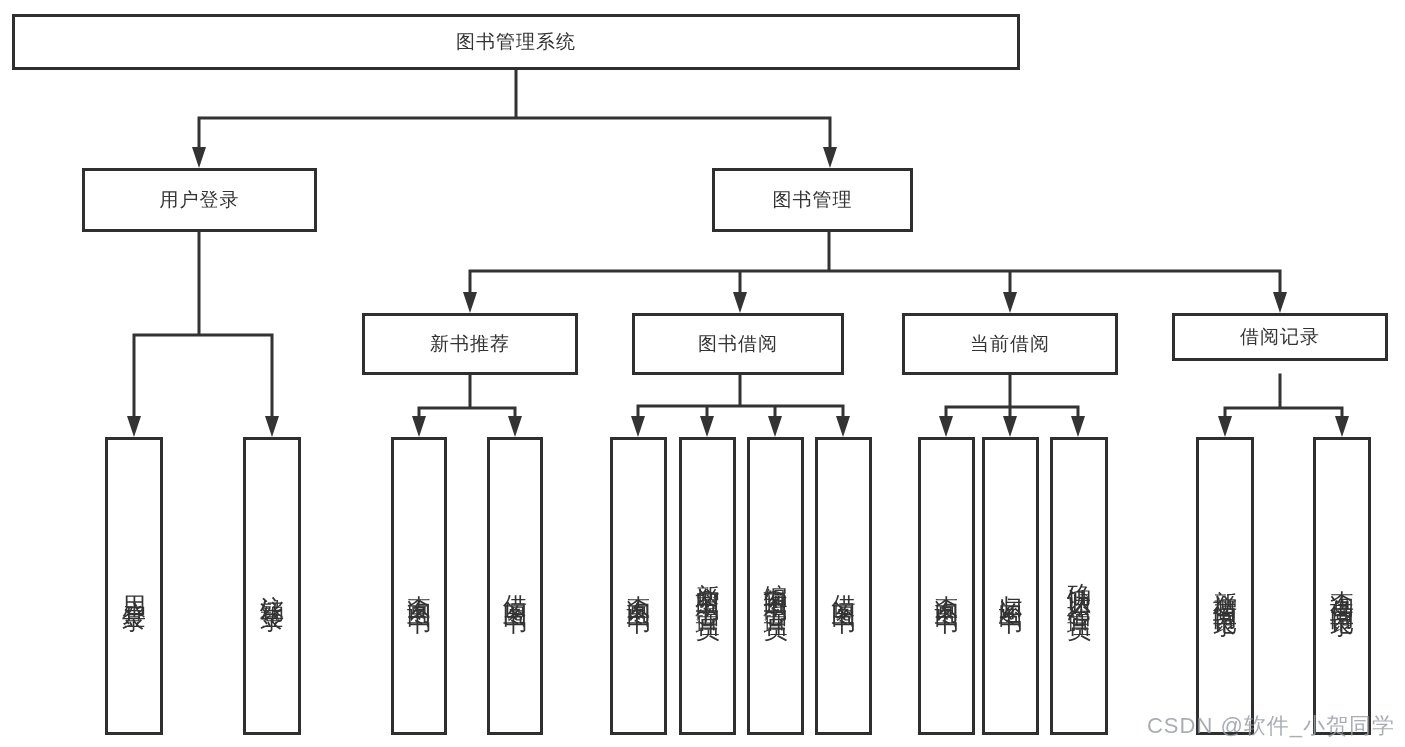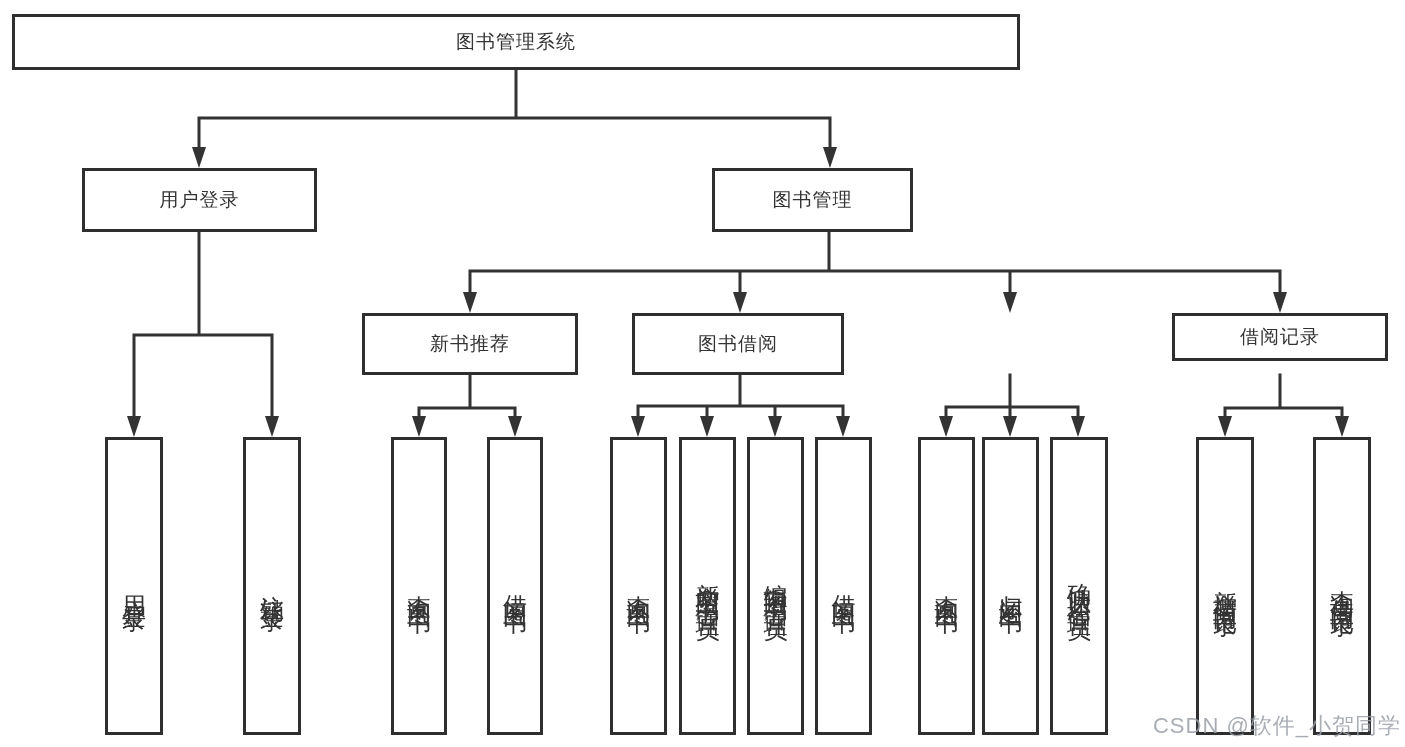--- a/index.html
+++ b/index.html
@@ -15,21 +15,21 @@
     font-size:19px;letter-spacing:1px;white-space:nowrap;
   }
   .vbox{
     position:absolute;box-sizing:border-box;z-index:1;
     border:3px solid #2f2f2f;background:#ffffff;
     display:flex;align-items:center;justify-content:center;
     writing-mode:vertical-rl;text-orientation:mixed;
     font-size:24px;letter-spacing:5px;line-height:1;
   }
   .watermark{
-    position:absolute;right:4px;bottom:6px;z-index:2;
+    position:absolute;right:10px;bottom:6px;z-index:2;
     font-size:22px;letter-spacing:1px;color:rgba(154,160,168,0.85);
     white-space:nowrap;
   }
 </style>
 </head>
 <body>
 
 <div class="stage">
 
   <svg class="wires" width="1405" height="747" viewBox="0 0 1405 747">
@@ -52,20 +52,21 @@
              M1335 416 L1349 416 L1342 437 Z" fill="#333333" stroke="none"></path>
   </svg>
 
   <div class="hbox" style="left:12px;top:14px;width:1008px;height:56px;">图书管理系统</div>
 
   <div class="hbox" style="left:82px;top:168px;width:235px;height:64px;">用户登录</div>
   <div class="hbox" style="left:712px;top:168px;width:201px;height:64px;">图书管理</div>
 
   <div class="hbox" style="left:362px;top:313px;width:216px;height:62px;">新书推荐</div>
   <div class="hbox" style="left:632px;top:313px;width:212px;height:62px;">图书借阅</div>
+  <div class="hbox" style="left:902px;top:313px;width:216px;height:62px;">当前借阅</div>
   <div class="hbox" style="left:1172px;top:313px;width:216px;height:48px;">借阅记录</div>
 
   <div class="vbox" style="left:105px;top:437px;width:58px;height:298px;">用户登录</div>
   <div class="vbox" style="left:243px;top:437px;width:58px;height:298px;">注销登录</div>
 
   <div class="vbox" style="left:391px;top:437px;width:56px;height:298px;">查询图书</div>
   <div class="vbox" style="left:487px;top:437px;width:56px;height:298px;">借阅图书</div>
 
   <div class="vbox" style="left:610px;top:437px;width:57px;height:298px;">查询图书</div>
   <div class="vbox" style="left:679px;top:437px;width:57px;height:298px;">新增图书（管理员）</div>

